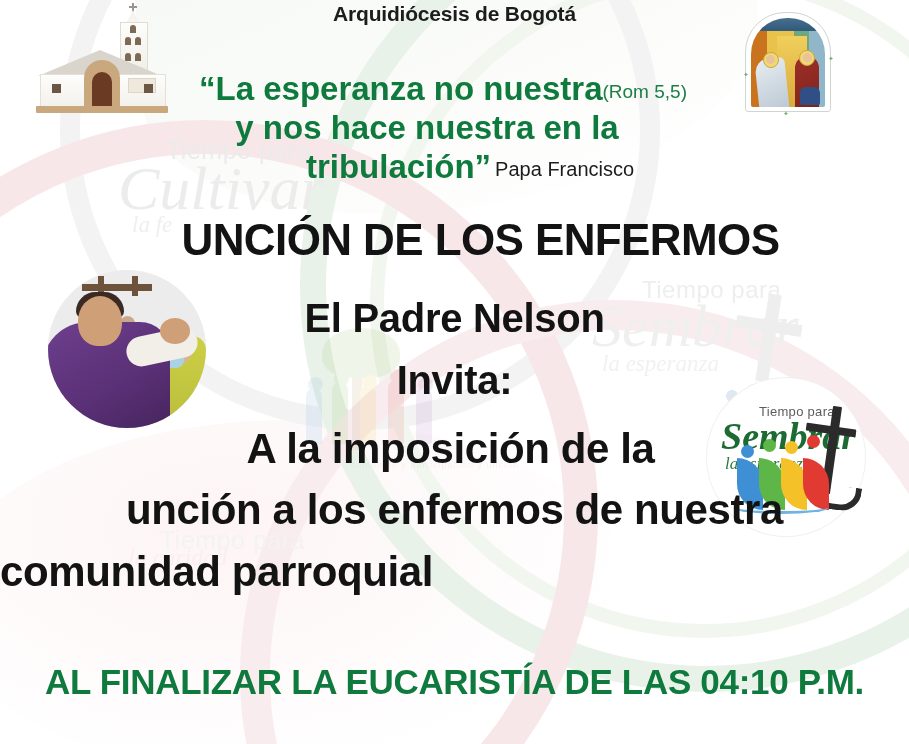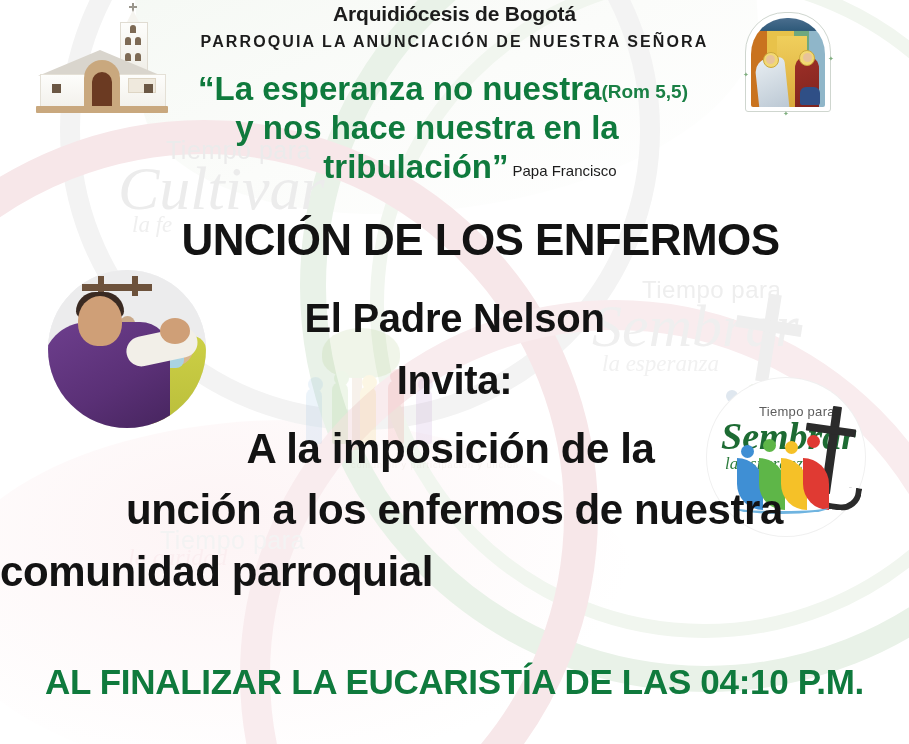--- a/index.html
+++ b/index.html
@@ -325,24 +325,24 @@
     position:absolute;left:120px;top:70px;width:640px;
     text-align:center;line-height:1.18;
   }
   .quote-l1,.quote-l2,.quote-l3{
     font-size:33px;font-weight:700;color:#0f7a3d;white-space:nowrap;
   }
   .quote-l1{margin-left:6px;}
   .quote-l2{margin-left:-26px;}
   .quote-l3{margin-left:60px;}
   .rom-ref{
-    font-size:19px;font-weight:700;color:#1a8045;vertical-align:2px;
+    font-size:19px;font-weight:400;color:#1a8045;vertical-align:2px;
   }
   .papa{
-    font-size:15px;font-weight:400;color:#1c1c1c;vertical-align:2px;
+    font-size:20px;font-weight:400;color:#1c1c1c;vertical-align:2px;
     margin-left:4px;
   }
 
   .title-main{
     position:absolute;left:16px;right:0;top:215px;text-align:center;
     font-size:44px;font-weight:700;color:#131313;letter-spacing:-.6px;padding-left:36px;
   }
 
   .invite-1{
     position:absolute;left:0;right:0;top:296px;text-align:center;
@@ -498,21 +498,20 @@
     <div class="dot" style="left:34px;bottom:78px;background:#3f8fd4;"></div>
     <div class="dot" style="left:56px;bottom:84px;background:#5eb648;"></div>
     <div class="dot" style="left:78px;bottom:82px;background:#f5c128;"></div>
     <div class="dot" style="left:100px;bottom:88px;background:#e03a33;"></div>
     <div class="water"></div>
   </div>
 
   <div class="content">
 
     <div class="line-arquidiocesis">Arquidiócesis de Bogotá</div>
-    <div class="line-parroquia">PARROQUIA LA ANUNCIACIÓN DE NUESTRA SEÑORA</div>
 
     <div class="quote-block">
       <div class="quote-l1">
         <span>“La esperanza no nuestra</span><span class="rom-ref">(Rom 5,5)</span>
       </div>
       <div class="quote-l2">y nos hace nuestra en la</div>
       <div class="quote-l3">
         <span>tribulación”</span><span class="papa">Papa Francisco</span>
       </div>
     </div>

